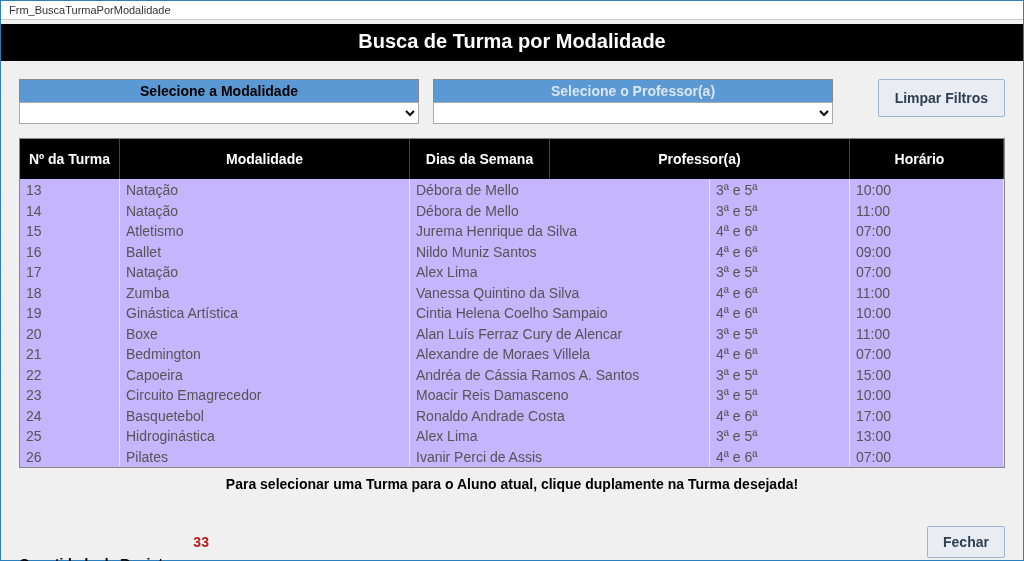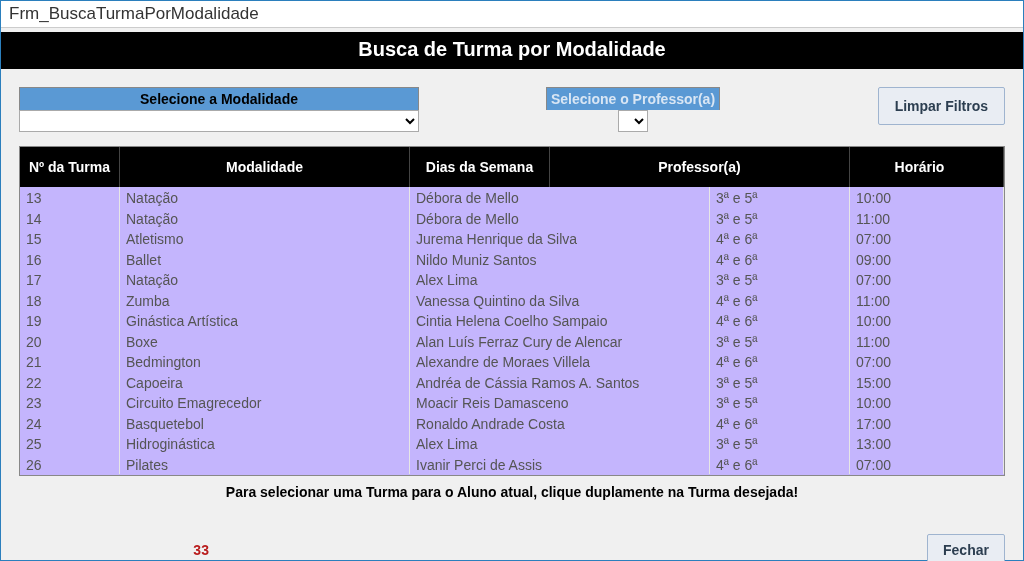--- a/index.html
+++ b/index.html
@@ -17,21 +17,21 @@
       width: 1024px;
       height: 561px;
       display: flex;
       flex-direction: column;
       background: #f0f0f0;
     }
     .titlebar {
       background: #fff;
       border-bottom: 1px solid #ccc;
       padding: 3px 8px;
-      font-size: 17px;
+      font-size: 11px;
       color: #333;
     }
     .header-band {
       background: #000;
       color: #fff;
       text-align: center;
       padding: 6px 0 8px 0;
       font-size: 20px;
       font-weight: bold;
       margin: 4px 0 0 0;
@@ -46,21 +46,21 @@
       display: flex;
       gap: 14px;
       align-items: flex-start;
       margin-bottom: 10px;
     }
     .filter-col {
       display: flex;
       flex-direction: column;
     }
     .filter-col.modalidade { flex: 0 0 400px; }
-    .filter-col.professor { flex: 0 0 400px; align-items: center; }
+    .filter-col.professor { flex: 0 0 400px; }
     .filter-label {
       background: #5a99d4;
       color: #000;
       font-weight: bold;
       text-align: center;
       padding: 3px 4px;
       font-size: 14px;
       border: 1px solid #888;
       border-bottom: none;
     }

